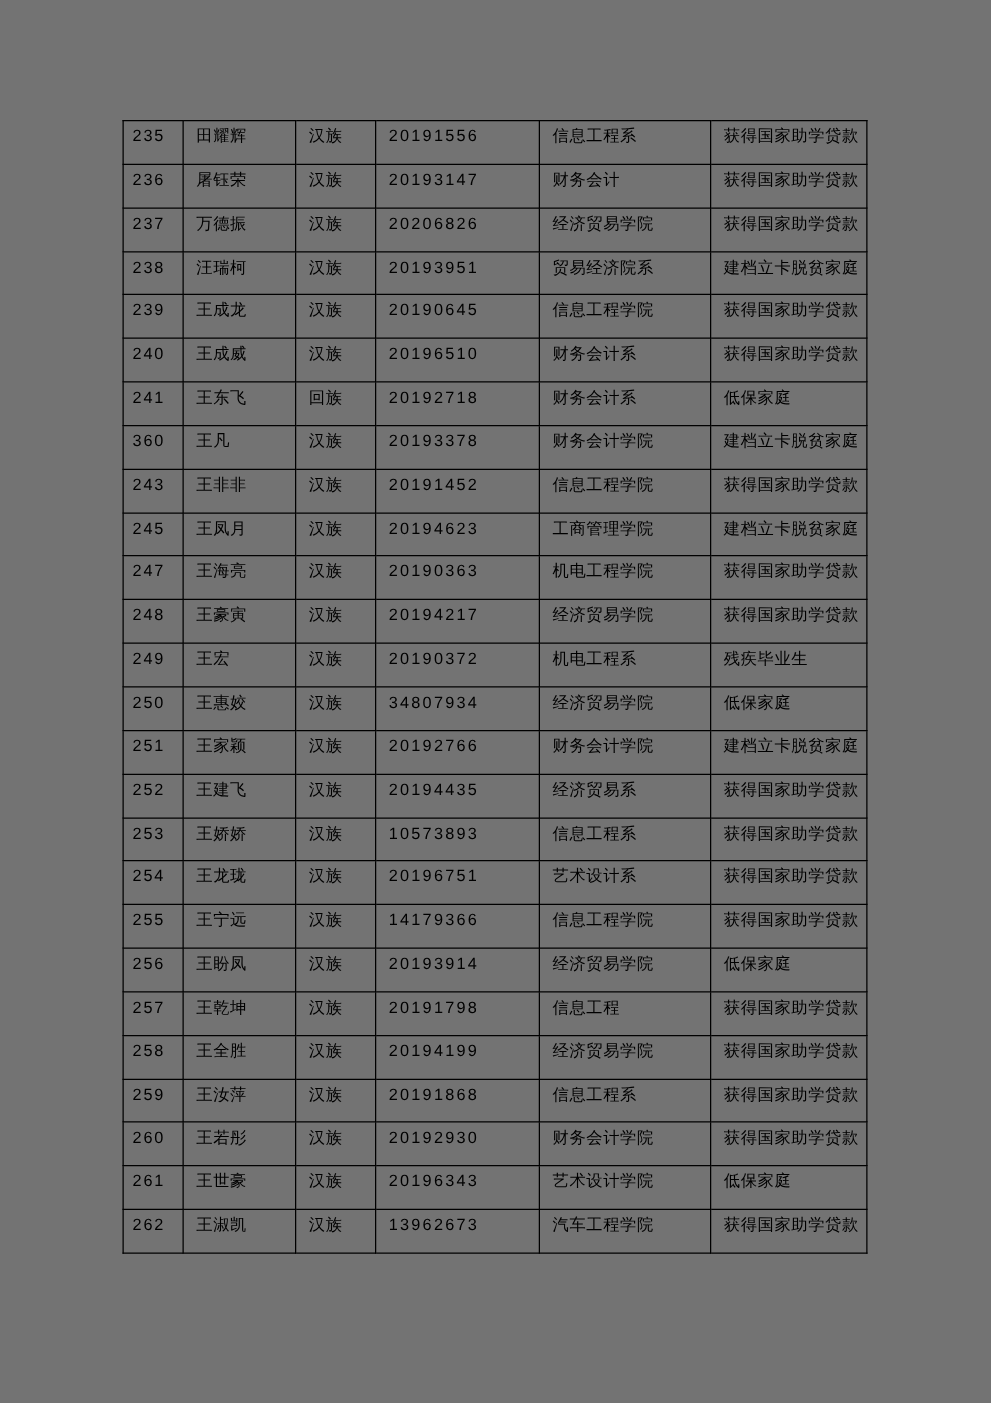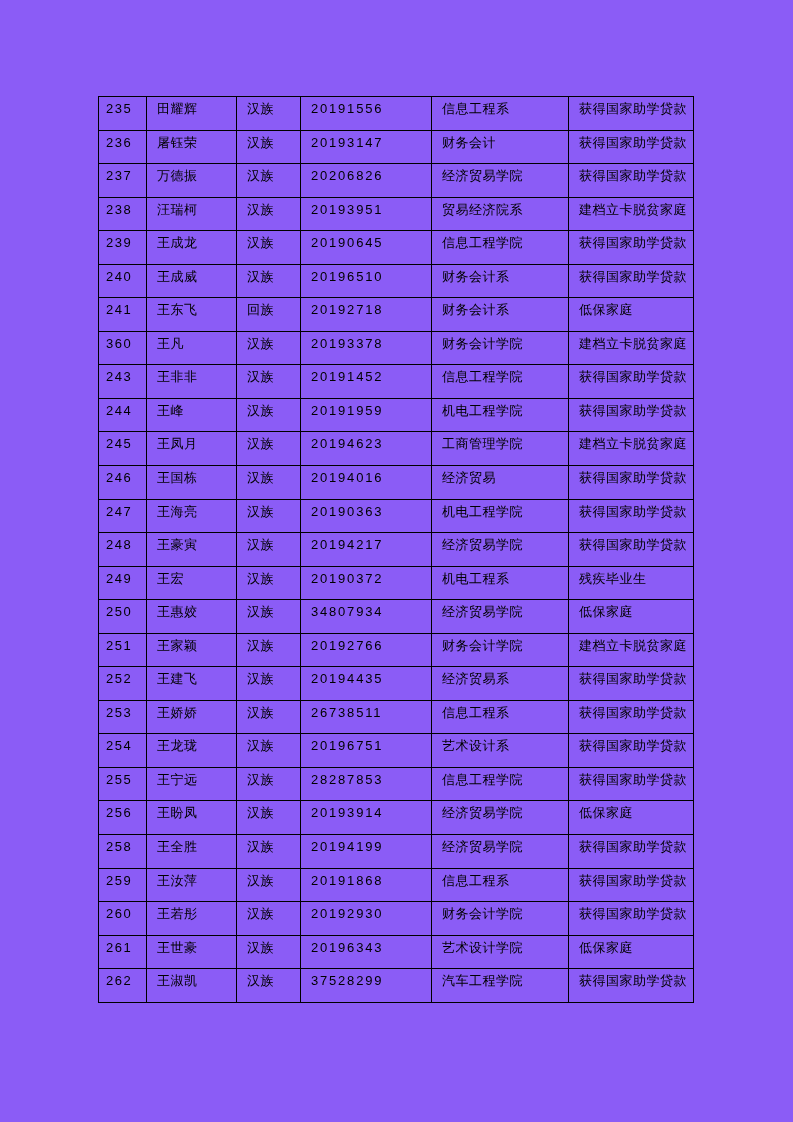--- a/index.html
+++ b/index.html
@@ -1,21 +1,21 @@
 <!DOCTYPE html>
 <html><head>
 <meta charset="utf-8">
 <style>
   * { margin: 0; padding: 0; box-sizing: border-box; }
   html, body { background: #e8e8e8; }
   .page {
     position: relative;
     width: 793px;
     height: 1122px;
-    background: #8b5cf6;
+    background: #737373;
     margin: 0 auto;
     overflow: hidden;
     font-family: "Liberation Sans", "DejaVu Sans", sans-serif;
     color: #000000;
   }
   table.student-table {
     position: absolute;
     left: 98px;
     top: 96px;
     width: 595px;
@@ -123,42 +123,26 @@
         </tr>
         <tr>
           <td class="col-num">243</td>
           <td class="col-name">王非非</td>
           <td class="col-ethnicity">汉族</td>
           <td class="col-id">20191452</td>
           <td class="col-dept">信息工程学院</td>
           <td class="col-status">获得国家助学贷款</td>
         </tr>
         <tr>
-          <td class="col-num">244</td>
-          <td class="col-name">王峰</td>
-          <td class="col-ethnicity">汉族</td>
-          <td class="col-id">20191959</td>
-          <td class="col-dept">机电工程学院</td>
-          <td class="col-status">获得国家助学贷款</td>
-        </tr>
-        <tr>
           <td class="col-num">245</td>
           <td class="col-name">王凤月</td>
           <td class="col-ethnicity">汉族</td>
           <td class="col-id">20194623</td>
           <td class="col-dept">工商管理学院</td>
           <td class="col-status">建档立卡脱贫家庭</td>
-        </tr>
-        <tr>
-          <td class="col-num">246</td>
-          <td class="col-name">王国栋</td>
-          <td class="col-ethnicity">汉族</td>
-          <td class="col-id">20194016</td>
-          <td class="col-dept">经济贸易</td>
-          <td class="col-status">获得国家助学贷款</td>
         </tr>
         <tr>
           <td class="col-num">247</td>
           <td class="col-name">王海亮</td>
           <td class="col-ethnicity">汉族</td>
           <td class="col-id">20190363</td>
           <td class="col-dept">机电工程学院</td>
           <td class="col-status">获得国家助学贷款</td>
         </tr>
         <tr>
@@ -198,49 +182,57 @@
           <td class="col-name">王建飞</td>
           <td class="col-ethnicity">汉族</td>
           <td class="col-id">20194435</td>
           <td class="col-dept">经济贸易系</td>
           <td class="col-status">获得国家助学贷款</td>
         </tr>
         <tr>
           <td class="col-num">253</td>
           <td class="col-name">王娇娇</td>
           <td class="col-ethnicity">汉族</td>
-          <td class="col-id">26738511</td>
+          <td class="col-id">10573893</td>
           <td class="col-dept">信息工程系</td>
           <td class="col-status">获得国家助学贷款</td>
         </tr>
         <tr>
           <td class="col-num">254</td>
           <td class="col-name">王龙珑</td>
           <td class="col-ethnicity">汉族</td>
           <td class="col-id">20196751</td>
           <td class="col-dept">艺术设计系</td>
           <td class="col-status">获得国家助学贷款</td>
         </tr>
         <tr>
           <td class="col-num">255</td>
           <td class="col-name">王宁远</td>
           <td class="col-ethnicity">汉族</td>
-          <td class="col-id">28287853</td>
+          <td class="col-id">14179366</td>
           <td class="col-dept">信息工程学院</td>
           <td class="col-status">获得国家助学贷款</td>
         </tr>
         <tr>
           <td class="col-num">256</td>
           <td class="col-name">王盼凤</td>
           <td class="col-ethnicity">汉族</td>
           <td class="col-id">20193914</td>
           <td class="col-dept">经济贸易学院</td>
           <td class="col-status">低保家庭</td>
         </tr>
         <tr>
+          <td class="col-num">257</td>
+          <td class="col-name">王乾坤</td>
+          <td class="col-ethnicity">汉族</td>
+          <td class="col-id">20191798</td>
+          <td class="col-dept">信息工程</td>
+          <td class="col-status">获得国家助学贷款</td>
+        </tr>
+        <tr>
           <td class="col-num">258</td>
           <td class="col-name">王全胜</td>
           <td class="col-ethnicity">汉族</td>
           <td class="col-id">20194199</td>
           <td class="col-dept">经济贸易学院</td>
           <td class="col-status">获得国家助学贷款</td>
         </tr>
         <tr>
           <td class="col-num">259</td>
           <td class="col-name">王汝萍</td>
@@ -262,19 +254,19 @@
           <td class="col-name">王世豪</td>
           <td class="col-ethnicity">汉族</td>
           <td class="col-id">20196343</td>
           <td class="col-dept">艺术设计学院</td>
           <td class="col-status">低保家庭</td>
         </tr>
         <tr>
           <td class="col-num">262</td>
           <td class="col-name">王淑凯</td>
           <td class="col-ethnicity">汉族</td>
-          <td class="col-id">37528299</td>
+          <td class="col-id">13962673</td>
           <td class="col-dept">汽车工程学院</td>
           <td class="col-status">获得国家助学贷款</td>
         </tr>
       </tbody>
   </table>
 </div>
 
 </body></html>

